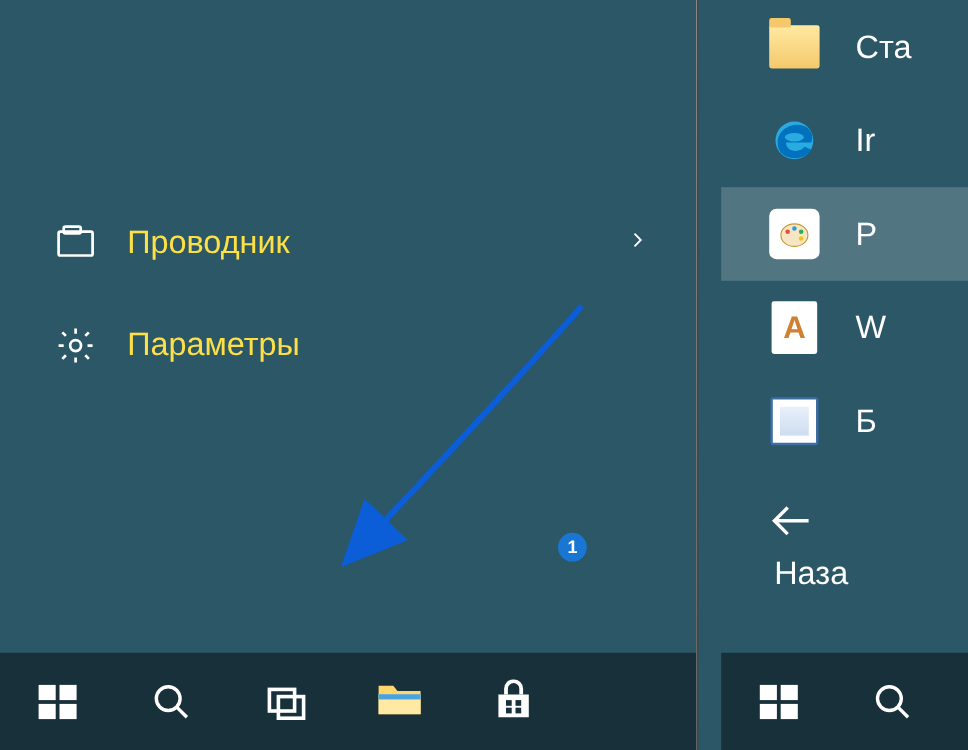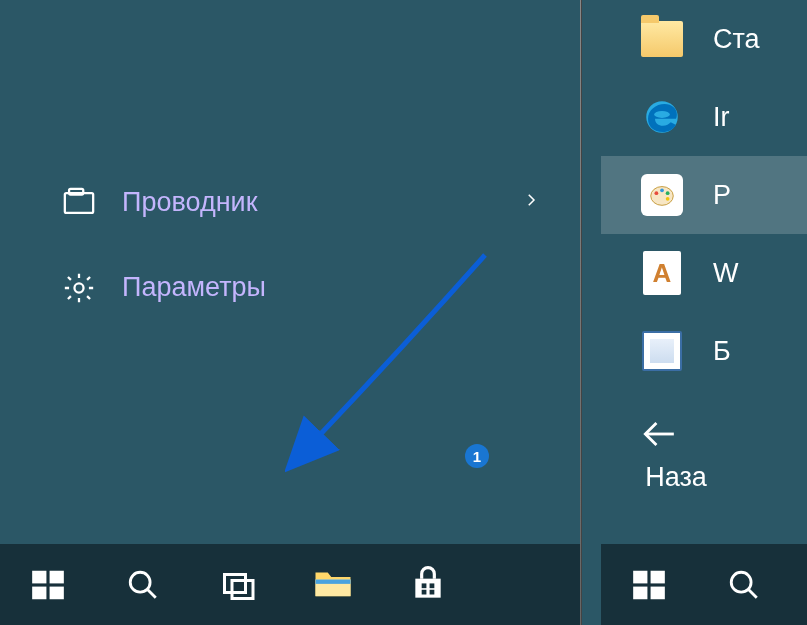--- a/index.html
+++ b/index.html
@@ -38,24 +38,24 @@
   .menu-list {
     position: absolute;
     top: 160px;
     left: 0;
     width: 100%;
   }
   .menu-item {
     display: flex;
     align-items: center;
     height: 85px;
-    padding-left: 62px;
+    padding-left: 46px;
     font-size: 27px;
     font-weight: 300;
-    color: #c4b5fd;
+    color: #fde047;
     position: relative;
     cursor: pointer;
   }
   .menu-item .icon {
     width: 34px;
     height: 34px;
     margin-right: 26px;
     display: inline-flex;
     align-items: center;
     justify-content: center;

